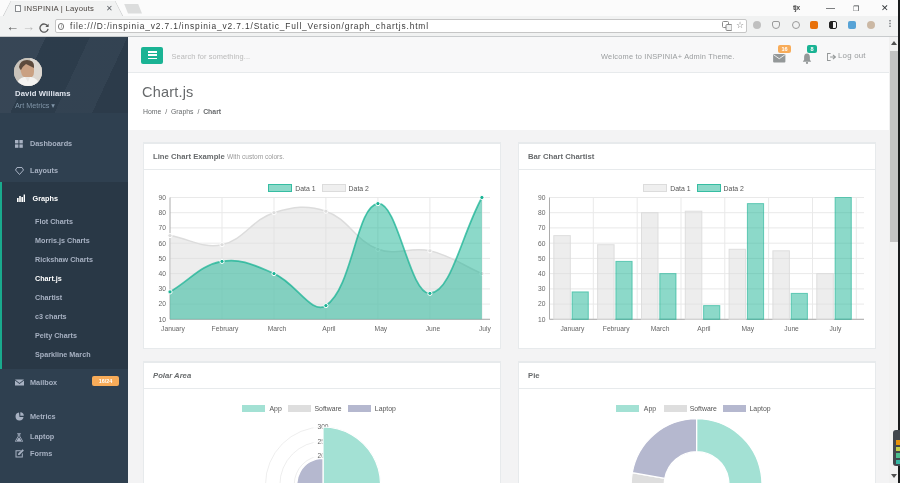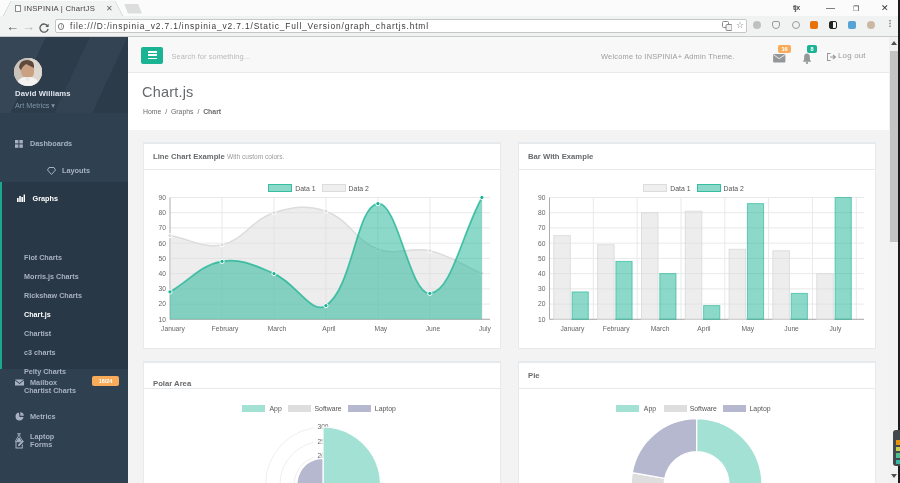--- a/index.html
+++ b/index.html
@@ -28,21 +28,21 @@
 #profilebg2{left:0;top:37px;width:128px;height:76px;background:linear-gradient(115deg,rgba(255,255,255,0.045) 0 28%,rgba(0,0,0,0.04) 28% 55%,rgba(255,255,255,0.025) 55% 78%,rgba(0,0,0,0.05) 78%);}
 #avatar{left:14px;top:57.5px;width:28px;height:28px;border-radius:50%;overflow:hidden;background:#cfc9c2;}
 #uname{left:15px;top:88.5px;font-size:7.7px;font-weight:bold;color:#dfe4ed;letter-spacing:0.1px;}
 #urole{left:15px;top:100.5px;font-size:7.2px;color:#8095a8;}
 .mitem{left:0;width:148px;height:27px;color:#a7b1c2;font-size:7.3px;font-weight:bold;}
 .mitem .ic{position:absolute;left:14.5px;top:10px;}
 .mitem .tx{position:absolute;left:30px;top:9.5px;}
 .mitem .ch{position:absolute;right:10px;top:9px;font-size:8px;}
 #activeblock{left:0;top:182px;width:128px;height:186.5px;background:#293846;border-left:2.5px solid #19aa8d;}
 .sub{left:0;width:128px;height:19px;color:#a7b1c2;font-size:7.2px;font-weight:bold;}
-.sub .tx{position:absolute;left:24px;top:5.5px;margin-top:36px;}
+.sub .tx{position:absolute;left:35px;top:5.5px;}
 #mbadge{left:92px;top:376px;width:27px;height:10px;background:#f8ac59;border-radius:2px;color:#fff;font-size:5.4px;font-weight:bold;text-align:center;line-height:10px;letter-spacing:0;}
 
 #navbar{left:128px;top:37px;width:761px;height:36px;background:#f8f8f9;border-bottom:1px solid #e7eaec;}
 #hamb{left:141px;top:47px;width:22px;height:17px;background:#1ab394;border-radius:2px;}
 .hbar{position:absolute;left:6.5px;width:9px;height:1.8px;background:#fff;}
 #searchph{left:171.5px;top:51.5px;font-size:7.4px;color:#b9b9b9;letter-spacing:0.1px;}
 #welcome{left:601px;top:52px;font-size:7.4px;color:#999c9e;letter-spacing:0.22px;}
 #mailico{left:773px;top:54px;width:12.5px;height:8.5px;}
 #mailbadge{left:778px;top:44.5px;width:13px;height:8.5px;background:#f8ac59;border-radius:2px;color:#fff;font-size:5.6px;font-weight:bold;text-align:center;line-height:8.5px;}
 #bellbadge{left:807px;top:44.5px;width:10px;height:8.5px;background:#1ab394;border-radius:2px;color:#fff;font-size:5.6px;font-weight:bold;text-align:center;line-height:8.5px;}
@@ -71,21 +71,21 @@
 </style></head><body>
 
 <div class="abs" id="titlebar"></div>
 <div class="abs" id="tabline"></div>
 <div class="abs" id="tab">
     <div class="abs" id="tabfill"></div>
   </div>
 <div class="abs" id="newtab"></div>
 <div class="abs" id="favicon"></div>
 <div class="abs" id="favfold"></div>
-<div class="abs" id="tabtitle">INSPINIA | ChartJS</div>
+<div class="abs" id="tabtitle">INSPINIA | Layouts</div>
 <div class="abs" id="tabclose">✕</div>
 <div class="abs" id="wintext">tjx</div>
 <div class="abs winbtn" style="left:826px;">—</div>
 <div class="abs winbtn" style="left:853px;font-size:7px;top:5px;">❐</div>
 <div class="abs winbtn" style="left:881px;">✕</div>
 <div class="abs" id="toolbar"></div>
 <div class="abs navg" style="left:6px;top:20px;">←</div>
 <div class="abs navg" style="left:22px;top:20px;color:#b9b9b9;">→</div>
 <svg class="abs" style="left:39px;top:22.5px;" width="10" height="10" viewBox="0 0 10 10">
     <path d="M8.7 3.2 A4.1 4.1 0 1 0 9.1 5.8" fill="none" stroke="#5a5a5a" stroke-width="1.3"></path>
@@ -131,21 +131,21 @@
           <rect width="3.4" height="3.4"></rect>
           <rect x="4.4" width="3.4" height="3.4"></rect>
           <rect y="4.4" width="3.4" height="3.4"></rect>
           <rect x="4.4" y="4.4" width="3.4" height="3.4"></rect>
         </g>
       </svg>
     </span>
     <span class="tx">Dashboards</span>
     <span class="ch">‹</span>
   </div>
-<div class="abs mitem" style="top:156.5px;margin-left:32px;">
+<div class="abs mitem" style="top:156.5px;">
     <span class="ic">
       <svg width="9" height="8" viewBox="0 0 9 8">
         <path d="M2 0.5 L7 0.5 L8.5 3 L4.5 7.5 L0.5 3 Z" fill="none" stroke="#a7b1c2" stroke-width="1"></path>
       </svg>
     </span>
     <span class="tx">Layouts</span>
   </div>
 <div class="abs mitem" style="top:184.0px;color:#fff;left:2.5px;">
     <span class="ic">
       <svg width="8" height="8" viewBox="0 0 8 8">
@@ -180,21 +180,21 @@
   </div>
 <div class="abs mitem" style="top:422.5px;">
     <span class="ic">
       <svg width="8" height="9" viewBox="0 0 8 9">
         <path d="M2.8 0.2 L5.2 0.2 L5.2 1 L4.7 1 L4.7 3.2 L7.4 7.8 Q7.8 8.8 6.6 8.8 L1.4 8.8 Q0.2 8.8 0.6 7.8 L3.3 3.2 L3.3 1 L2.8 1 Z" fill="none" stroke="#a7b1c2" stroke-width="0.9"></path>
         <path d="M3.7 4.5 L4.3 4.5 L6.6 8 L1.5 8 Z" fill="#a7b1c2"></path>
       </svg>
     </span>
     <span class="tx">Laptop</span>
   </div>
-<div class="abs mitem" style="top:430px;">
+<div class="abs mitem" style="top:439px;">
     <span class="ic">
       <svg width="9" height="9" viewBox="0 0 9 9">
         <path d="M6.2 1.2 L0.5 1.2 L0.5 8.5 L7.8 8.5 L7.8 4 L6.8 5 L6.8 7.5 L1.5 7.5 L1.5 2.2 L5.2 2.2 Z" fill="#a7b1c2"></path>
         <path d="M3.2 4.6 L7.6 0.2 L8.9 1.5 L4.5 5.9 L3 6.1 Z" fill="#a7b1c2"></path>
       </svg>
     </span>
     <span class="tx">Forms</span>
     <span class="ch">‹</span>
   </div>
 <div class="abs sub" style="top:211.5px;">
@@ -212,21 +212,21 @@
 <div class="abs sub" style="top:287.5px;">
     <span class="tx">Chartist</span>
   </div>
 <div class="abs sub" style="top:306.5px;">
     <span class="tx">c3 charts</span>
   </div>
 <div class="abs sub" style="top:325.5px;">
     <span class="tx">Peity Charts</span>
   </div>
 <div class="abs sub" style="top:344.5px;">
-    <span class="tx">Chartist Charts</span>
+    <span class="tx">Sparkline March</span>
   </div>
 <div class="abs" id="mbadge">16/24</div>
 
 <div class="abs" id="navbar"></div>
 <div class="abs" id="hamb">
     <div class="hbar" style="top:4.2px;"></div>
     <div class="hbar" style="top:7.4px;"></div>
     <div class="hbar" style="top:10.6px;"></div>
   </div>
 <div class="abs" id="searchph">Search for something...</div>
@@ -250,25 +250,25 @@
 <div class="abs" id="h2">Chart.js</div>
 <div class="abs" id="crumb">Home&nbsp;&nbsp;/&nbsp;&nbsp;Graphs&nbsp;&nbsp;/&nbsp;&nbsp;<b>Chart</b></div>
 <div class="abs" id="content"></div>
 
 <div class="abs panel" style="left:143px;top:141.5px;width:358px;height:207.5px;">
  <div class="ptitle"></div>
  <div class="ptext">Line Chart Example <span class="psmall">With custom colors.</span></div>
 </div>
 <div class="abs panel" style="left:518px;top:141.5px;width:357.5px;height:207.5px;">
  <div class="ptitle"></div>
- <div class="ptext">Bar With Example</div>
+ <div class="ptext">Bar Chart Chartist</div>
 </div>
 <div class="abs panel" style="left:143px;top:360.5px;width:358px;height:130px;">
  <div class="ptitle"></div>
- <div class="ptext" style="top:16px;">Polar Area</div>
+ <div class="ptext" style="top:8px;font-style:italic;">Polar Area</div>
 </div>
 <div class="abs panel" style="left:518px;top:360.5px;width:357.5px;height:130px;">
  <div class="ptitle"></div>
  <div class="ptext" style="top:8px;">Pie</div>
 </div>
 
 <div class="abs legend" style="left:268.3px;top:184px;width:120px;height:9px;">
  <span class="sw" style="left:0;background:rgba(26,179,148,0.5);border:1px solid rgba(26,179,148,0.75);"></span>
  <span style="position:absolute;left:27px;top:0.5px;">Data 1</span>
  <span class="sw" style="left:53.7px;background:#efefef;border:1px solid #dcdcdc;"></span>

